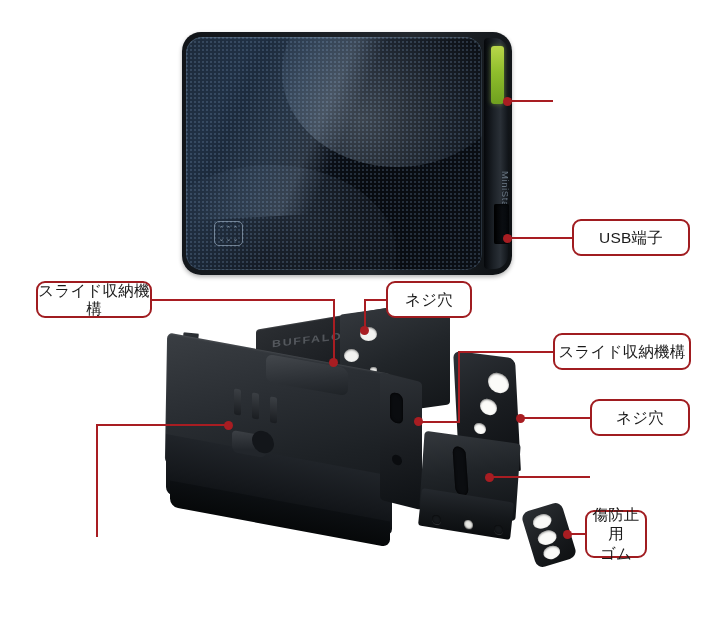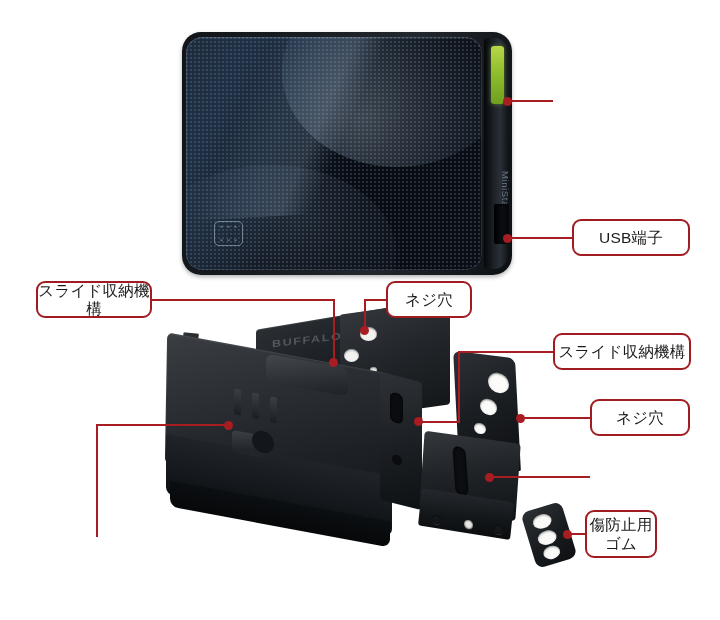--- a/index.html
+++ b/index.html
@@ -599,16 +599,16 @@
   <div class="callout" style="left:36px;  top:281px; width:116px; height:37px;">スライド収納機構</div>
 
   <div class="callout" style="left:386px; top:281px; width:86px;  height:37px;">ネジ穴</div>
 
   <div class="callout" style="left:553px; top:333px; width:138px; height:37px;">スライド収納機構</div>
 
   <div class="callout" style="left:590px; top:399px; width:100px; height:37px;">ネジ穴</div>
 
 
 
-  <div class="callout" style="left:585px; top:510px; width:72px;  height:48px; line-height:1.25;">傷防止用
+  <div class="callout" style="left:585px; top:510px; width:62px;  height:48px; line-height:1.25;">傷防止用
 ゴム</div>
 
 </div>
 
 </body></html>

